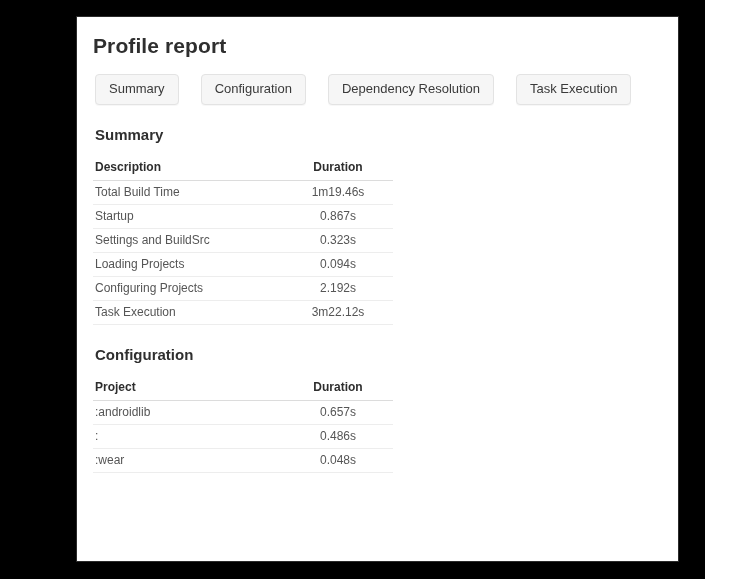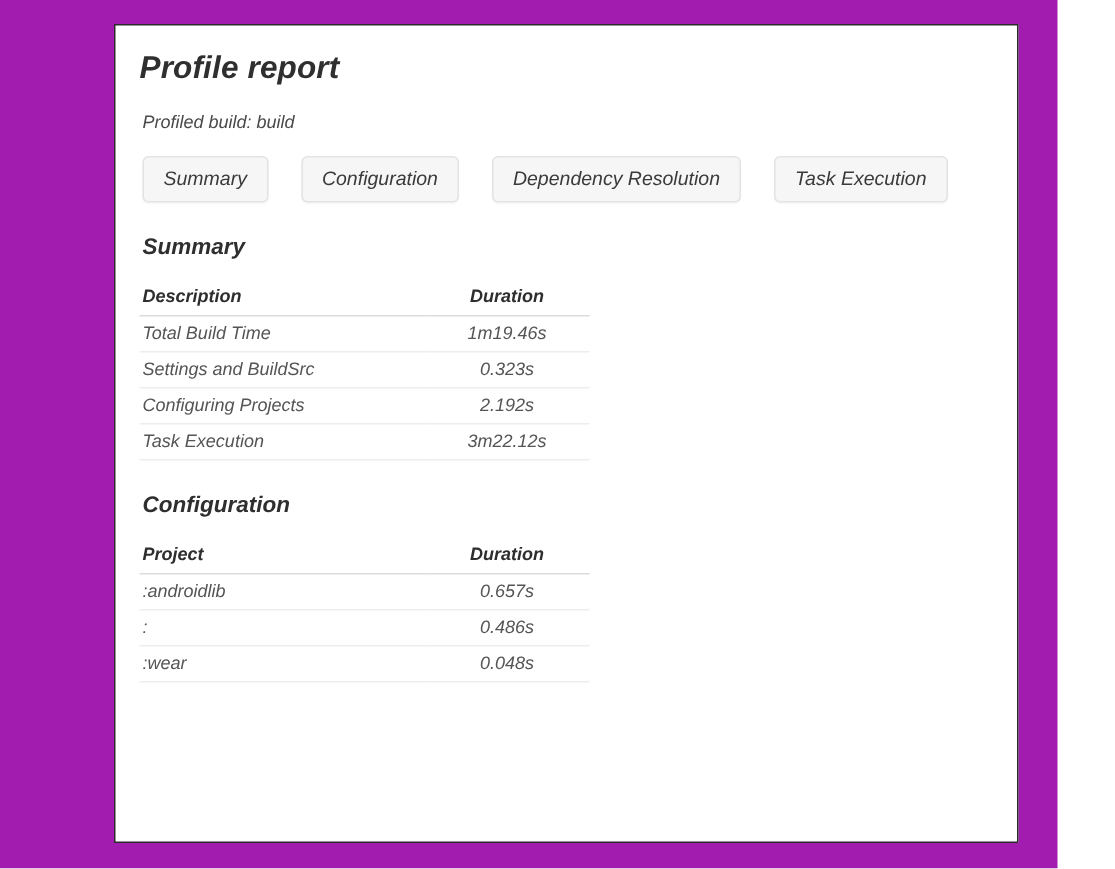--- a/index.html
+++ b/index.html
@@ -11,23 +11,22 @@
     height: 579px;
     background: #ffffff;
     font-family: "Liberation Sans", sans-serif;
     -webkit-font-smoothing: antialiased;
   }
 
   #screen {
     position: relative;
     width: 705px;
     height: 579px;
-    background: #a21caf;
+    background: #000000;
     overflow: hidden;
-    font-style: italic;
   }
 
   
   #report-container {
     position: absolute;
     left: 76px;
     top: 16px;
     width: 603px;
     height: 546px;
     background: #ffffff;
@@ -131,21 +130,20 @@
 </head>
 <body>
 
 <div id="screen">
 
   <div id="report-container">
     <div id="report-inner">
 
       <h1 class="page-title">Profile report</h1>
 
-      <div class="profiled-build">Profiled build: build</div>
 
       <div class="tabs">
         <span class="tab">Summary</span>
         <span class="tab">Configuration</span>
         <span class="tab">Dependency Resolution</span>
         <span class="tab">Task Execution</span>
       </div>
 
       <div class="section section-summary">
         <h2 class="section-title">Summary</h2>
@@ -156,22 +154,30 @@
               <th class="col-label">Description</th>
               <th class="col-duration">Duration</th>
             </tr>
           </thead>
           <tbody>
             <tr>
               <td class="col-label">Total Build Time</td>
               <td class="col-duration">1m19.46s</td>
             </tr>
             <tr>
+              <td class="col-label">Startup</td>
+              <td class="col-duration">0.867s</td>
+            </tr>
+            <tr>
               <td class="col-label">Settings and BuildSrc</td>
               <td class="col-duration">0.323s</td>
+            </tr>
+            <tr>
+              <td class="col-label">Loading Projects</td>
+              <td class="col-duration">0.094s</td>
             </tr>
             <tr>
               <td class="col-label">Configuring Projects</td>
               <td class="col-duration">2.192s</td>
             </tr>
             <tr>
               <td class="col-label">Task Execution</td>
               <td class="col-duration">3m22.12s</td>
             </tr>
           </tbody>

